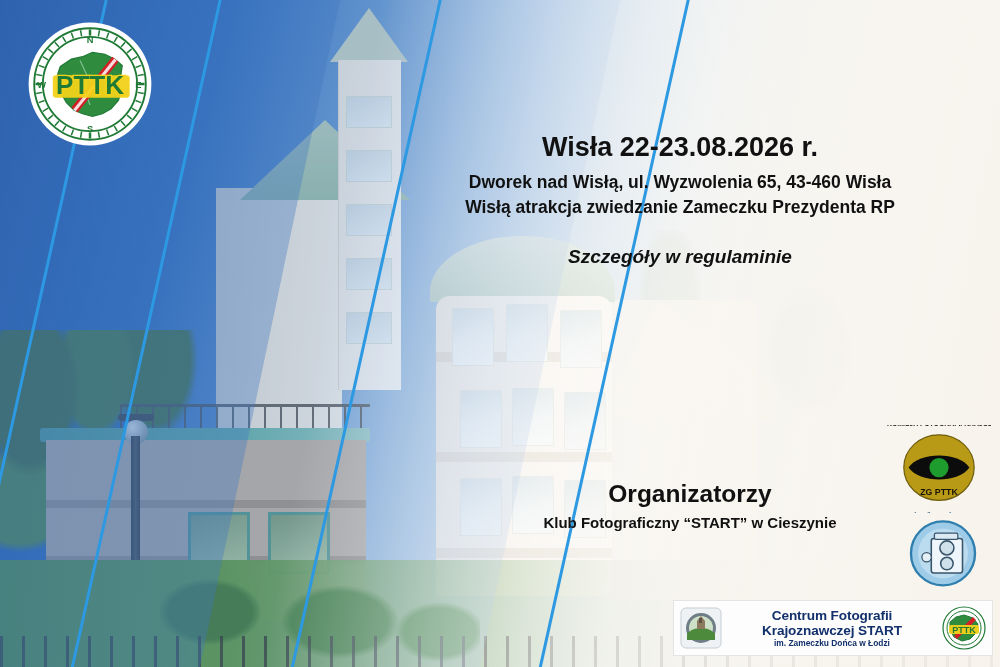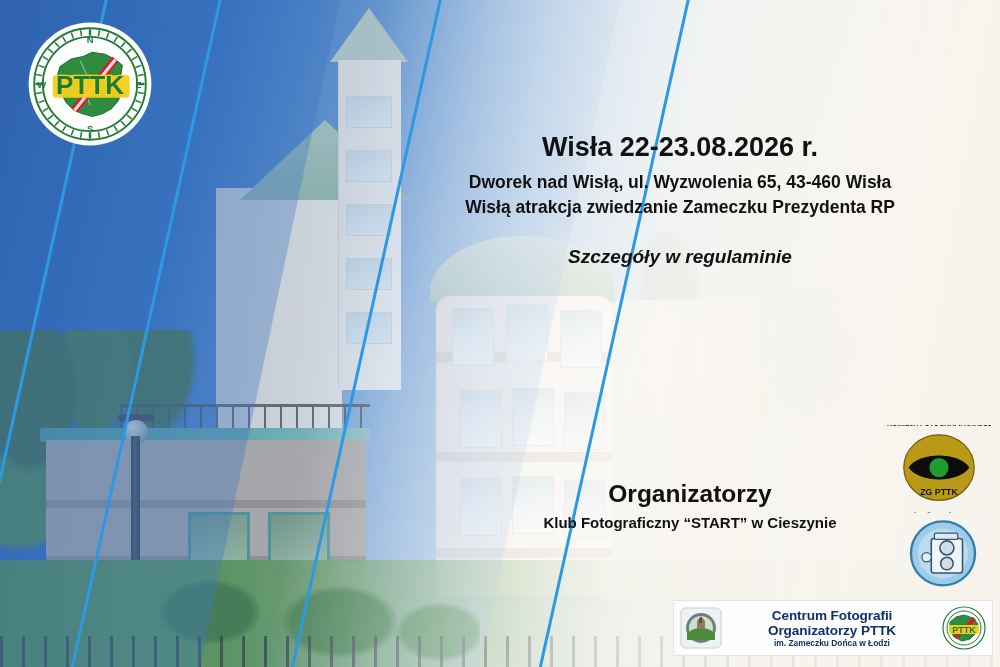--- a/index.html
+++ b/index.html
@@ -404,21 +404,21 @@
   <div id="banner">
     <svg width="42" height="42" viewBox="0 0 42 42">
       <rect x="1" y="1" width="40" height="40" rx="5" fill="#eef2f5" stroke="#c6ced4"></rect>
       <circle cx="21" cy="21" r="15" fill="#6f7d86"></circle>
       <circle cx="21" cy="21" r="12" fill="#cfe0c8"></circle>
       <path d="M7 27 C13 19, 29 19, 35 27 L35 33 L7 33 Z" fill="#4e8a3c"></path>
       <path d="M17 14 L21 9 L25 14 L25 22 L17 22 Z" fill="#8c7b5e"></path>
       <rect x="19" y="11" width="3" height="5" fill="#5d5243"></rect>
     </svg>
     <div class="bt">
-      <div class="r2">Centrum Fotografii  Organizatorzy PTTK</div>
+      <div class="r2">Centrum Fotografii  Krajoznawczej START</div>
       <div class="r3">im. Zameczku Dońca w Łodzi</div>
     </div>
     <svg width="44" height="44" viewBox="0 0 44 44">
       <circle cx="22" cy="22" r="21" fill="#ffffff" stroke="#1f7a35" stroke-width="1.2"></circle>
       <circle cx="22" cy="22" r="17" fill="none" stroke="#1f7a35" stroke-width="1"></circle>
       <path d="M8 16 L14 11 L22 9 L31 12 L36 18 L34 27 L28 33 L20 35 L12 31 L8 24 Z" fill="#2f8c3f" stroke="#1f7a35" stroke-width="1"></path>
       <path d="M31 11 L34 14 L15 33 L12 30 Z" fill="#d32027"></path>
       <rect x="7" y="19" width="30" height="9" rx="2" fill="#f2d21a" opacity=".95"></rect>
       <text x="22" y="26.5" text-anchor="middle" font-family="Liberation Sans, sans-serif" font-size="9" font-weight="bold" fill="#1f7a35">PTTK</text>
     </svg>

